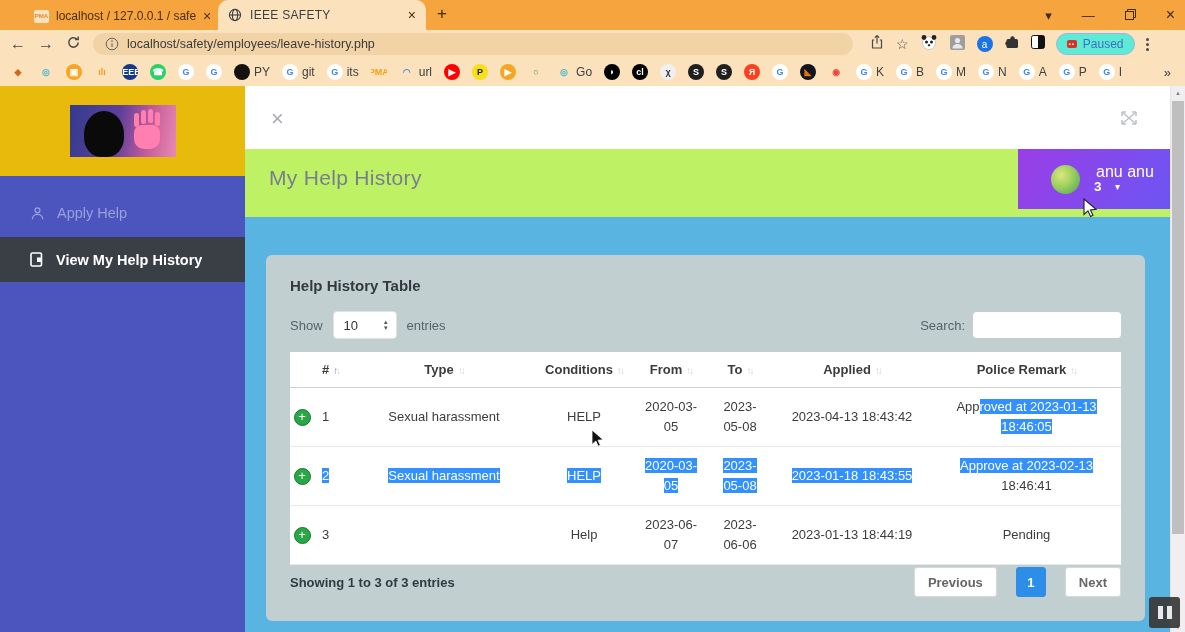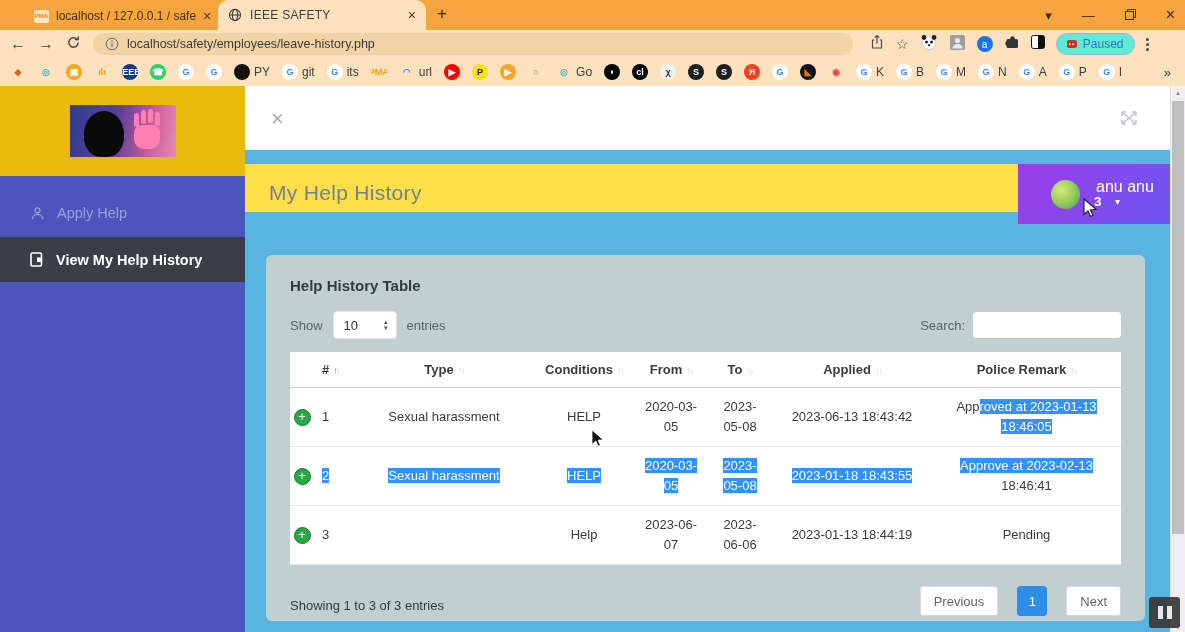--- a/index.html
+++ b/index.html
@@ -46,21 +46,21 @@
   .logo-palm { position:absolute; right:16px; top:20px; width:26px; height:24px; border-radius:8px 8px 10px 10px; background:#ff7fb0; }
   .logo-f { position:absolute; width:5px; height:14px; border-radius:3px; background:#ff7fb0; top:8px; }
   .menu { padding-top:18px; }
   .menu-item { display:flex; align-items:center; gap:12px; height:38px; padding-left:30px; color:#99a0da; font-size:14.5px; }
   .menu-item.active { background:#3a3f46; color:#ffffff; height:45px; margin-top:5px; font-weight:bold; }
 
   .main { position:absolute; left:245px; top:86px; right:15px; bottom:0; background:#5ab4e2; }
   .topbar { position:absolute; top:0; left:0; right:0; height:64px; background:#ffffff; border-bottom:1px solid #efefef; }
   .panel-x { position:absolute; left:26px; top:22px; font-size:22px; color:#a9adb2; font-weight:lighter; line-height:1; }
   .expand { position:absolute; right:28px; top:20px; }
-  .pagehead { position:absolute; top:78px; left:0; right:0; height:48px; background:#fde047; }
+  .pagehead { position:absolute; top:63px; left:0; right:0; height:68px; background:#bef264; }
   .page-title { position:absolute; left:24px; top:17px; font-size:21px; color:#787d92; letter-spacing:.3px; }
   .userblock { position:absolute; right:0; top:0; width:152px; height:60px; background:linear-gradient(120deg,#9a3ee6,#6d55f3); }
   .avatar { position:absolute; left:33px; top:16px; width:29px; height:29px; border-radius:50%; background:radial-gradient(circle at 35% 35%, #d8e87c 0%, #9ccf5e 45%, #62b35a 80%); }
   .u-name { position:absolute; left:78px; top:14px; font-size:16px; color:#ffffff; }
   .u-badge { position:absolute; left:76px; top:30px; font-size:13.5px; font-weight:bold; color:#ffffff; }
   .u-chevron { position:absolute; left:97px; top:32px; font-size:10px; color:#ffffff; }
 
   .card { position:absolute; left:21px; top:169px; width:879px; height:366px; background:#c1cfd1; border-radius:6px; padding:22px 24px 0; }
   .card-title { font-size:15px; font-weight:bold; color:#323a3e; }
   .controls { margin-top:17px; display:flex; align-items:center; }
@@ -74,21 +74,21 @@
   table.dt { margin-top:13px; width:831px; border-collapse:collapse; background:#ffffff; table-layout:fixed; }
   .dt th { height:35px; font-size:13px; color:#3b3b3b; font-weight:bold; border-bottom:1px solid #ccd3d6; text-align:center; }
   .dt th.th-num { text-align:left; padding-left:8px; }
   .dt td { font-size:13px; color:#3c3c3c; text-align:center; padding:9px 2px; line-height:1.55; border-bottom:1px solid #e8e8e8; vertical-align:middle; }
   .dt td.td-num { text-align:left; padding-left:8px; }
   .sort { font-size:10px; letter-spacing:-2px; color:#ccd2d8; margin-left:4px; font-weight:normal; }
   .sort .on { color:#7a71ce; }
   .plusbtn { width:17px; height:17px; border-radius:50%; background:#28a745; border:1px solid #1c7430; color:#fff; font-size:13px; line-height:14px; text-align:center; display:inline-block; }
   .sel { background:#3390ff; color:#ffffff; }
 
-  .cardfoot { margin-top:21px; display:flex; align-items:center; }
+  .cardfoot { margin-top:2px; display:flex; align-items:flex-start;font-weight:bold; }
   .showing { font-size:13px; color:#2f3b41; padding-top:8px; }
   .pager { margin-left:auto; display:flex; gap:19px; }
   .pbtn { height:30px; padding:0 13px; background:#ffffff; border:1px solid #d8d8d8; border-radius:3px; font-size:13px; color:#666; display:flex; align-items:center; }
   .pbtn.active { background:#2d8ee8; border-color:#2d8ee8; color:#ffffff; width:30px; justify-content:center; padding:0; }
 
   
   .scrollbar { position:absolute; right:0; top:86px; width:15px; bottom:0; background:#f0eef0; border-left:1px solid #e4e2e4; }
   .sb-arrow { width:100%; text-align:center; font-size:6px; color:#7f7f7f; padding-top:4px; }
   .sb-thumb { position:absolute; top:15px; left:1px; right:1px; height:433px; background:#c0bfc0; }
   .sb-down { position:absolute; bottom:2px; width:100%; text-align:center; font-size:6px; color:#7f7f7f; }
@@ -460,21 +460,21 @@
             <td>Sexual harassment</td>
             <td>HELP</td>
             <td>
                 <div>2020-03-</div>
                 <div>05</div>
               </td>
             <td>
                 <div>2023-</div>
                 <div>05-08</div>
               </td>
-            <td>2023-06-13 18:43:42</td>
+            <td>2023-04-13 18:43:42</td>
             <td>
                 <div><span>App</span><span class="sel">roved at 2023-01-13</span></div>
                 <div><span class="sel">18:46:05</span></div>
               </td>
           </tr>
           <tr>
             <td><span class="plusbtn">+</span></td>
             <td class="td-num"><span class="sel">2</span></td>
             <td><span class="sel">Sexual harassment</span></td>
             <td><span class="sel">HELP</span></td>

